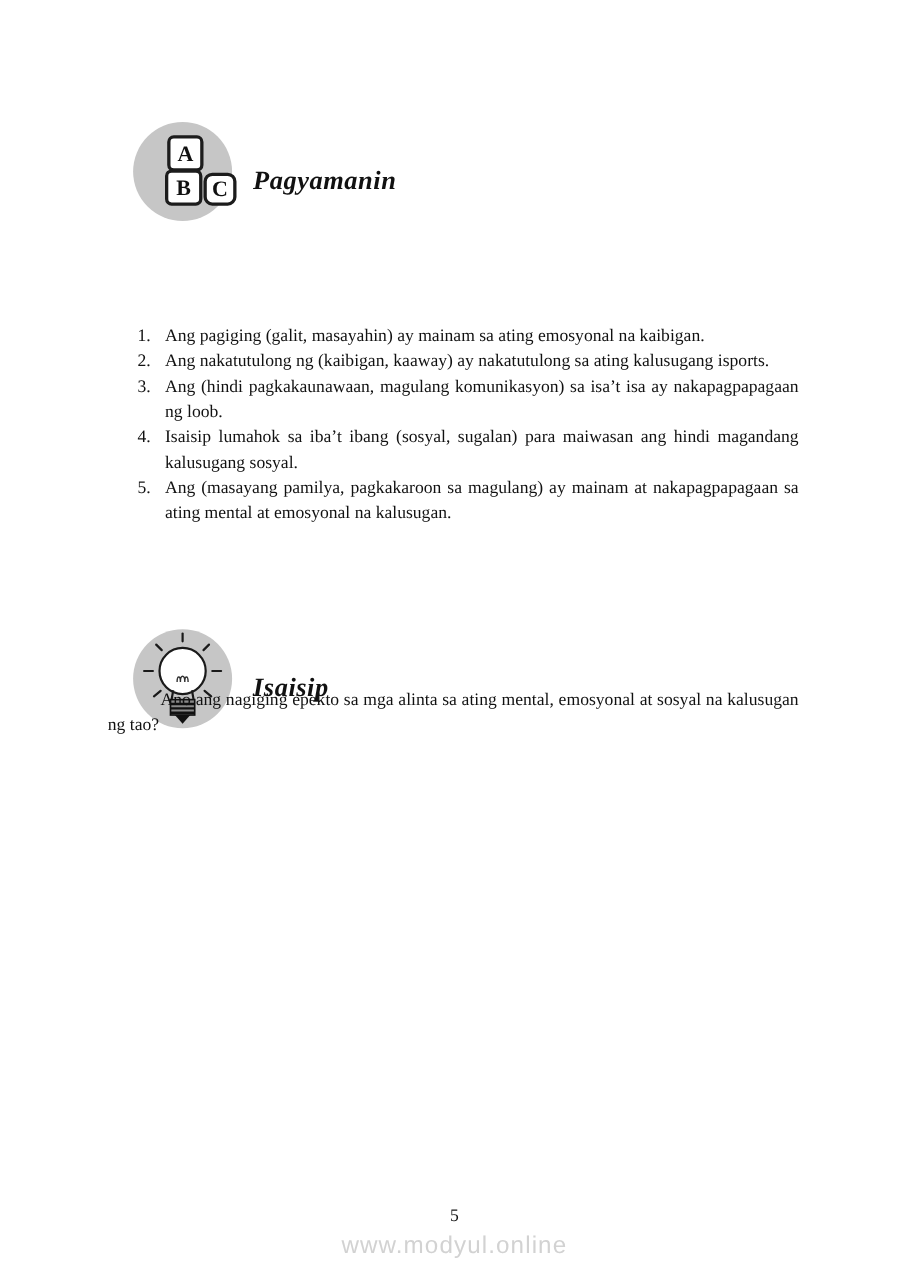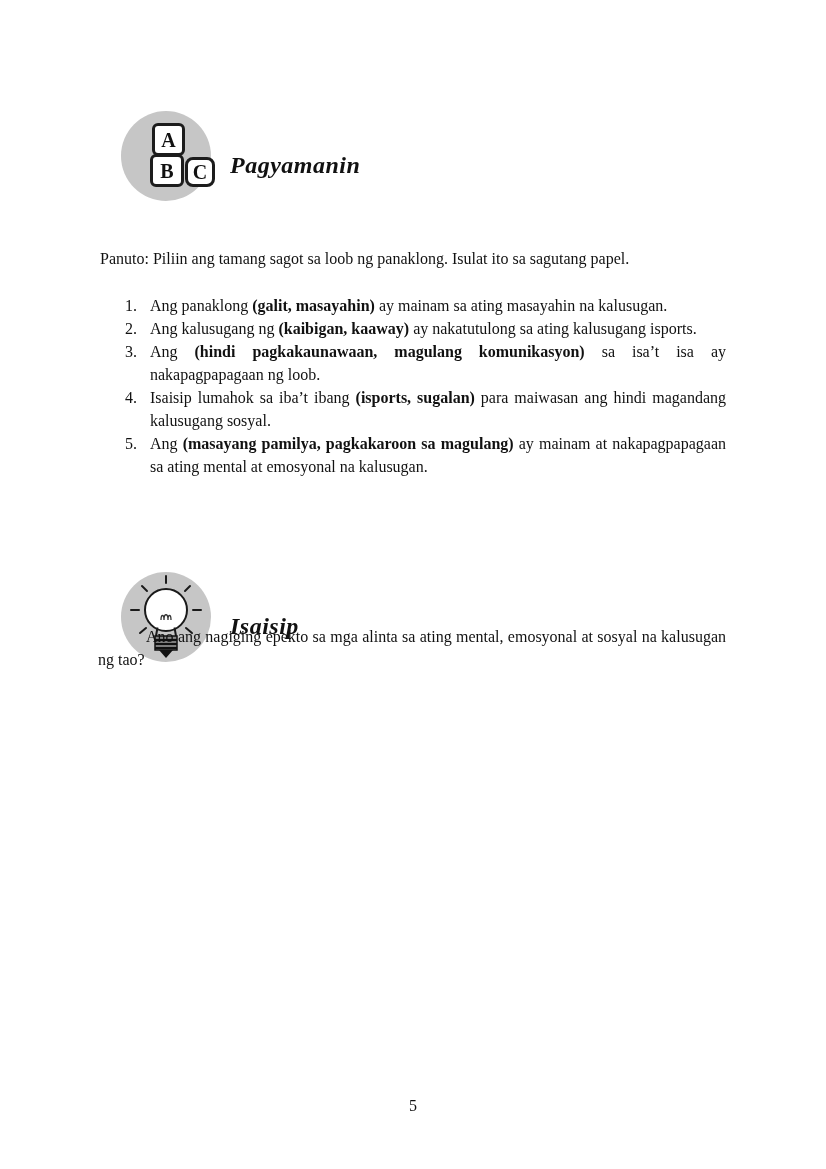--- a/index.html
+++ b/index.html
@@ -52,21 +52,21 @@
     position: absolute; left: 100px; top: 294px; width: 626px;
     margin: 0; padding: 0; list-style: none;
     font-size: 16px; line-height: 23px;
   }
   .exercise-list li {
     position: relative;
     padding-left: 50px;
     text-align: justify;
   }
   .exercise-list .num { position: absolute; left: 25px; }
-  .bold { font-weight: bold; }
+  .bold { font-weight: normal; }
 
   .question {
     position: absolute; left: 98px; top: 625px; width: 628px;
     margin: 0; font-size: 16px; line-height: 23px;
     text-align: justify; text-indent: 48px;
   }
 
   .page-number {
     position: absolute; left: 0; top: 1097px; width: 100%;
     text-align: center; font-size: 16px;
@@ -92,27 +92,26 @@
       <div class="block block-b">
         <span>B</span>
       </div>
       <div class="block block-c">
         <span>C</span>
       </div>
     </div>
     <h1 class="section-title">Pagyamanin</h1>
   </div>
 
-  <p class="panuto">Panuto: Piliin ang tamang sagot sa loob ng panaklong. Isulat ito sa sagutang papel.</p>
 
   <ol class="exercise-list">
-      <li><span class="num">1.</span><span>Ang panaklong </span><span class="bold">(galit, masayahin)</span><span> ay mainam sa ating masayahin na kalusugan.</span></li>
-      <li><span class="num">2.</span><span>Ang kalusugang ng </span><span class="bold">(kaibigan, kaaway)</span><span> ay nakatutulong sa ating kalusugang isports.</span></li>
+      <li><span class="num">1.</span><span>Ang pagiging </span><span class="bold">(galit, masayahin)</span><span> ay mainam sa ating emosyonal na kaibigan.</span></li>
+      <li><span class="num">2.</span><span>Ang nakatutulong ng </span><span class="bold">(kaibigan, kaaway)</span><span> ay nakatutulong sa ating kalusugang isports.</span></li>
       <li><span class="num">3.</span><span>Ang </span><span class="bold">(hindi pagkakaunawaan, magulang komunikasyon)</span><span> sa isa’t isa ay nakapagpapagaan ng loob.</span></li>
-      <li><span class="num">4.</span><span>Isaisip lumahok sa iba’t ibang </span><span class="bold">(isports, sugalan)</span><span> para maiwasan ang hindi magandang kalusugang sosyal.</span></li>
+      <li><span class="num">4.</span><span>Isaisip lumahok sa iba’t ibang </span><span class="bold">(sosyal, sugalan)</span><span> para maiwasan ang hindi magandang kalusugang sosyal.</span></li>
       <li><span class="num">5.</span><span>Ang </span><span class="bold">(masayang pamilya, pagkakaroon sa magulang)</span><span> ay mainam at nakapagpapagaan sa ating mental at emosyonal na kalusugan.</span></li>
     </ol>
 
   <div class="section-header" style="top:572px;">
     <div class="icon-circle" style="background: rgb(198, 198, 198);">
       <svg width="90" height="90" viewBox="0 0 90 90">
 
         <g stroke="#1a1a1a" stroke-width="2" stroke-linecap="round">
           <line x1="45" y1="11" x2="45" y2="4"></line>
           <line x1="26" y1="19" x2="21" y2="14"></line>
@@ -135,14 +134,15 @@
         <line x1="34" y1="76" x2="56" y2="76" stroke="#111111" stroke-width="2.2"></line>
         <polygon points="38,78 52,78 45,86" fill="#111111"></polygon>
       </svg>
     </div>
     <h1 class="section-title">Isaisip</h1>
   </div>
 
   <p class="question">Ano ang nagiging epekto sa mga alinta sa ating mental, emosyonal at sosyal na kalusugan ng tao?</p>
 
   <div class="page-number">5</div>
+  <div class="watermark" style="color: rgb(210, 210, 210);">www.modyul.online</div>
 
 </div>
 
 </body></html>

